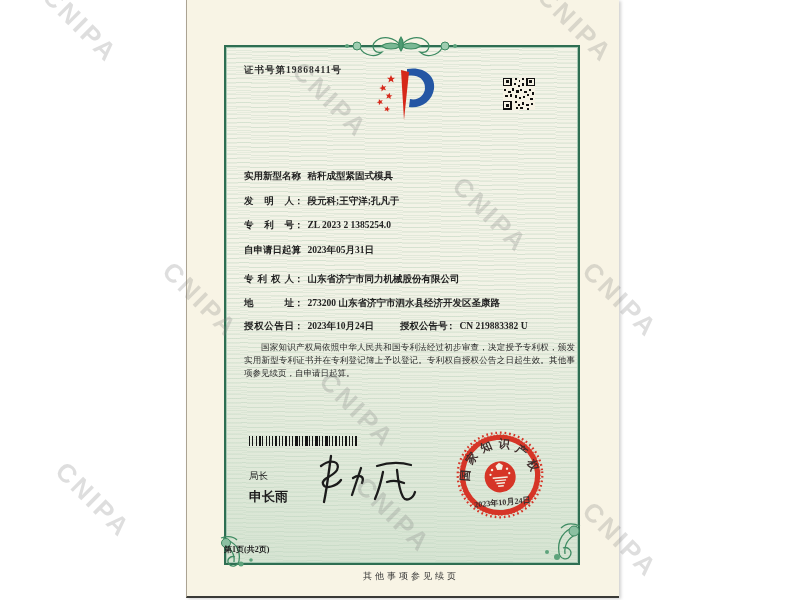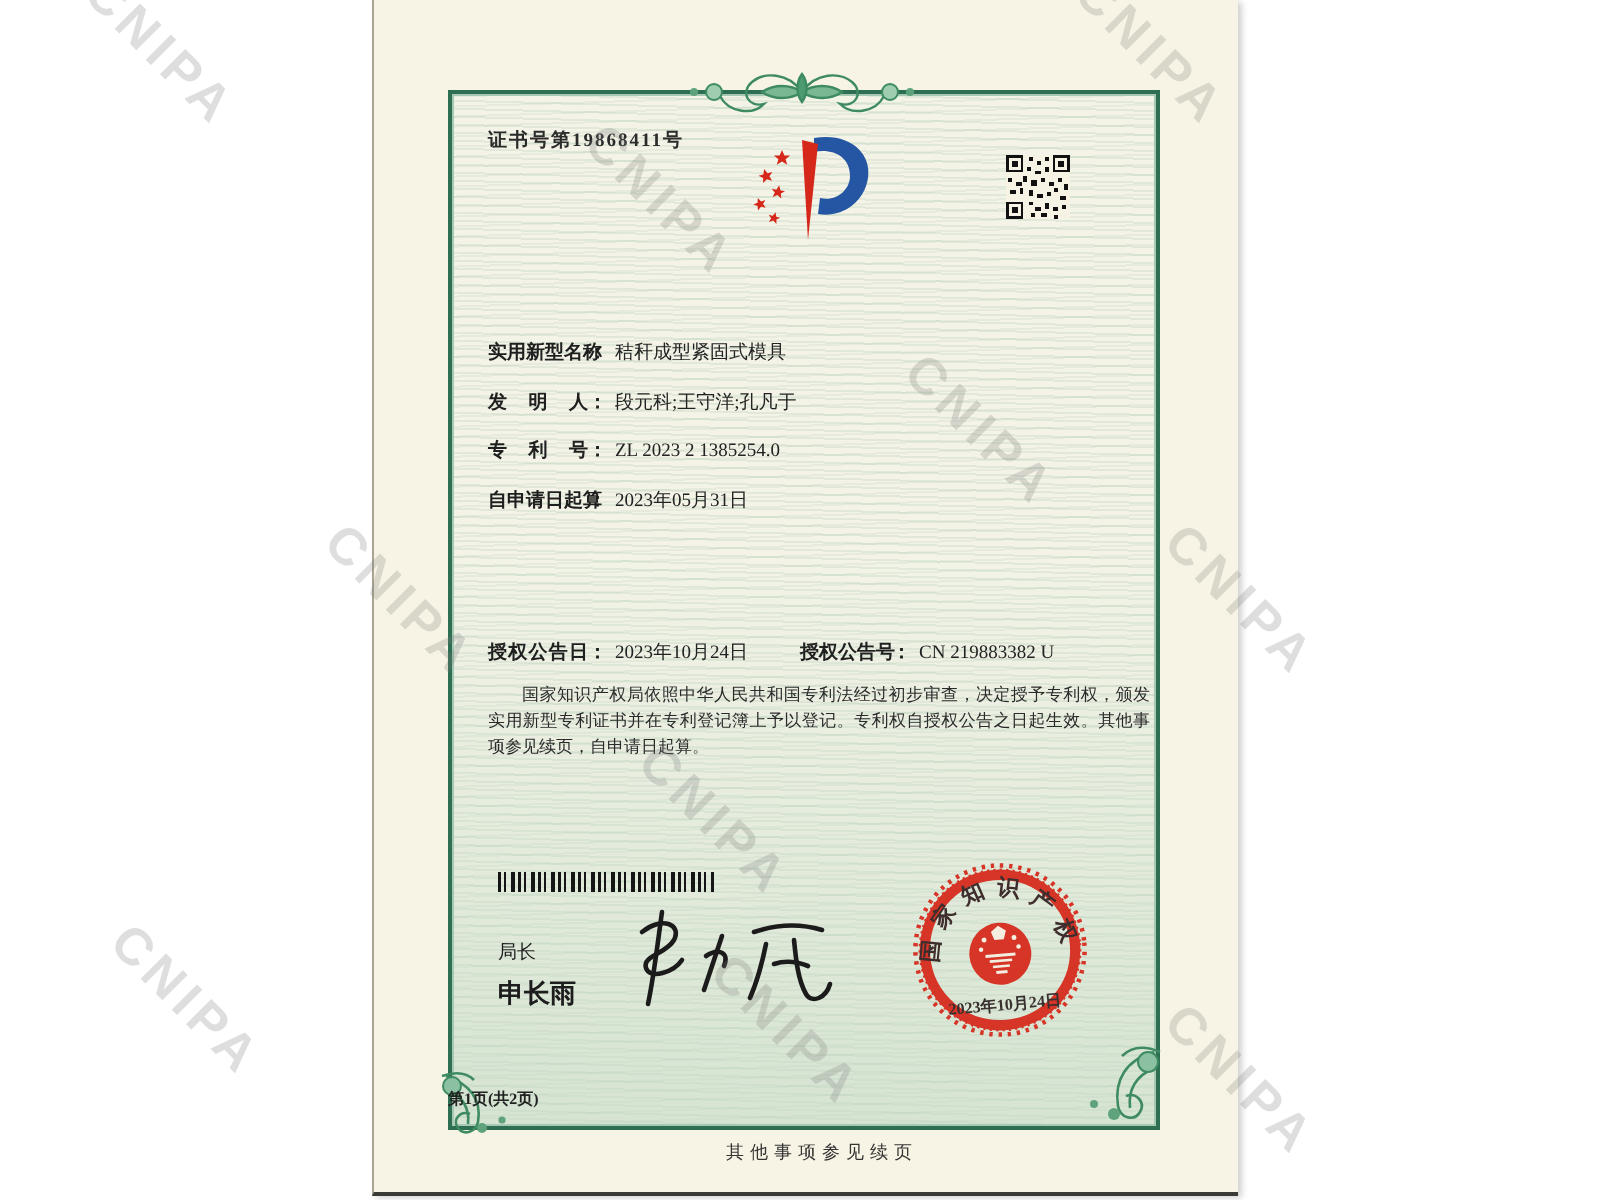--- a/index.html
+++ b/index.html
@@ -42,21 +42,21 @@
   }
   .field-row{
     position:absolute;left:57px;z-index:3;height:13px;
     font-size:9.5px;color:#1f1f1f;white-space:nowrap;
   }
   .flabel{
     display:inline-block;width:50px;font-weight:700;
     text-align:justify;text-align-last:justify;vertical-align:top;
   }
   .fcolon{font-weight:700;margin-right:4px;}
-  .fvalue{color:#222;}
+  .fvalue{color:#222;font-weight:bold;}
   .pair2{position:absolute;left:156px;top:0;}
   .pair2 .flabel{width:46px;}
   .body-text{
     position:absolute;left:57px;right:44px;top:341px;z-index:3;
     font-size:8.5px;line-height:13px;color:#2a2a2a;text-align:justify;
   }
   .body-text p{margin:0 0 6px 0;text-indent:2em;}
   .barcode{
     position:absolute;left:62px;top:436px;width:108px;height:10px;z-index:3;
     background:repeating-linear-gradient(90deg,
@@ -200,20 +200,26 @@
   </div>
   <div class="field-row" style="top:195px">
     <span class="flabel">发明人</span><span class="fcolon">：</span><span class="fvalue">段元科;王守洋;孔凡于</span>
   </div>
   <div class="field-row" style="top:219px">
     <span class="flabel">专利号</span><span class="fcolon">：</span><span class="fvalue">ZL 2023 2 1385254.0</span>
   </div>
   <div class="field-row" style="top:244px">
     <span class="flabel">自申请日起算</span><span class="fcolon">：</span><span class="fvalue">2023年05月31日</span>
   </div>
+  <div class="field-row" style="top:273px">
+    <span class="flabel">专利权人</span><span class="fcolon">：</span><span class="fvalue">山东省济宁市同力机械股份有限公司</span>
+  </div>
+  <div class="field-row" style="top:297px">
+    <span class="flabel">地址</span><span class="fcolon">：</span><span class="fvalue">273200 山东省济宁市泗水县经济开发区圣康路</span>
+  </div>
   <div class="field-row" style="top:320px">
     <span class="flabel">授权公告日</span><span class="fcolon">：</span><span class="fvalue">2023年10月24日</span>
     <span class="pair2">
       <span class="flabel">授权公告号</span><span class="fcolon">：</span><span class="fvalue">CN 219883382 U</span>
     </span>
   </div>
 
   <div class="body-text">
     <p>国家知识产权局依照中华人民共和国专利法经过初步审查，决定授予专利权，颁发实用新型专利证书并在专利登记簿上予以登记。专利权自授权公告之日起生效。其他事项参见续页，自申请日起算。</p>
   </div>

